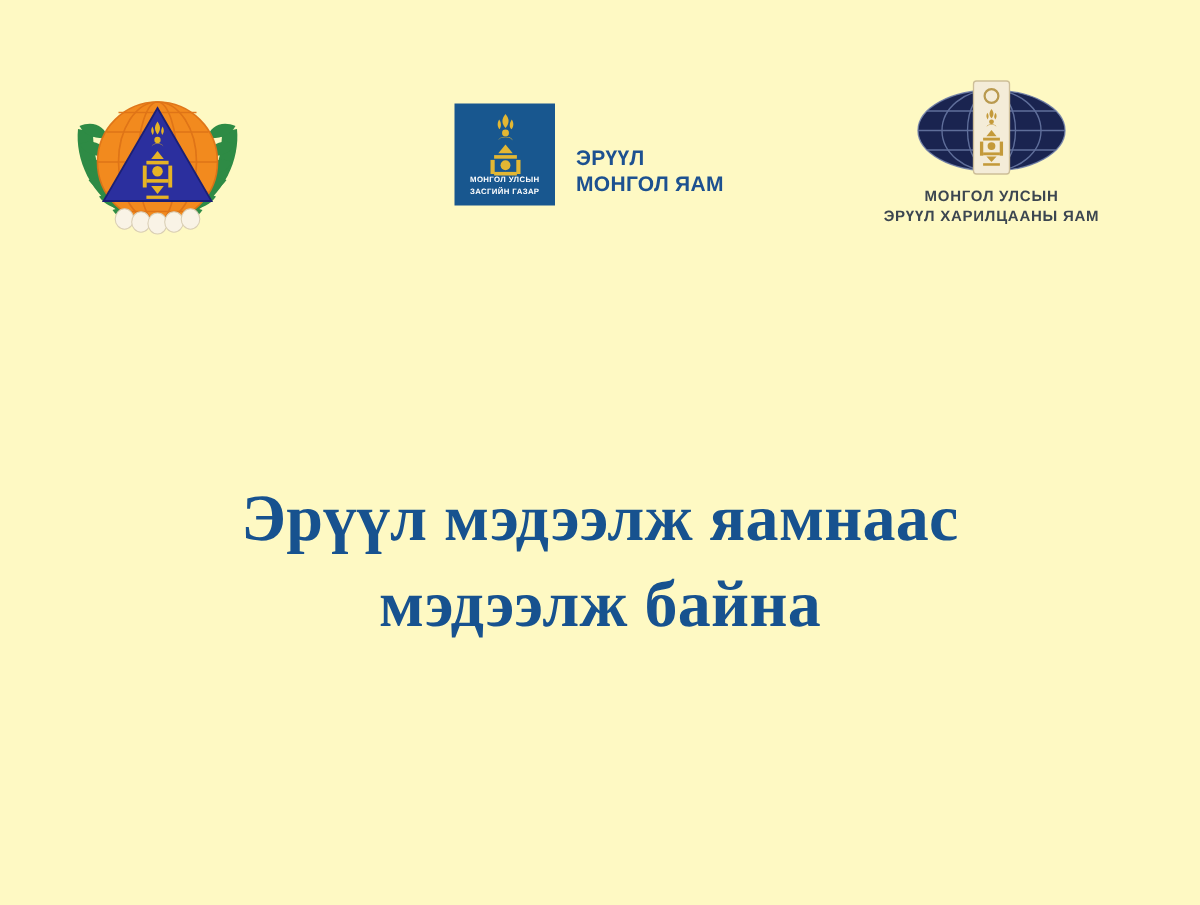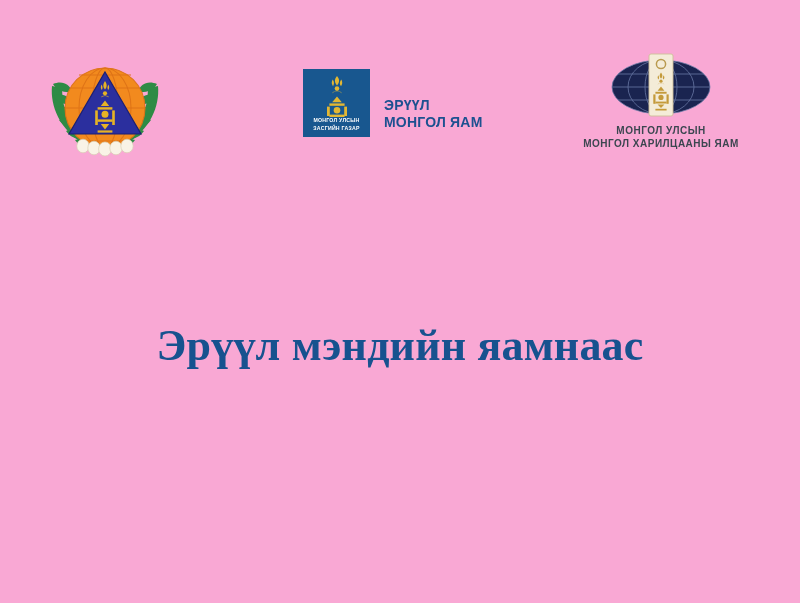--- a/index.html
+++ b/index.html
@@ -5,21 +5,21 @@
 <style>
   html, body {
     margin: 0;
     padding: 0;
     background: #ffffff;
   }
   #slide {
     position: relative;
     width: 800px;
     height: 603px;
-    background: #f9a8d4;
+    background: #fef9c3;
     overflow: hidden;
     font-family: "Liberation Sans", "DejaVu Sans", sans-serif;
     -webkit-font-smoothing: antialiased;
   }
 
   
   .logo-strip {
     position: absolute;
     left: 0;
     top: 0;
@@ -271,23 +271,24 @@
             <rect x="63.5" y="42.4" width="2.2" height="9.4"></rect>
             <circle cx="58" cy="45.4" r="2.6"></circle>
             <rect x="52.4" y="49.6" width="11.2" height="1.9"></rect>
             <path d="M58,56 L54.6,52.4 L61.4,52.4 Z"></path>
             <rect x="52.4" y="56.8" width="11.2" height="1.7"></rect>
           </g>
         </svg>
       </span>
       <div class="mfa-name">
         <span>МОНГОЛ УЛСЫН</span><br>
-        <span>МОНГОЛ ХАРИЛЦААНЫ ЯАМ</span>
+        <span>ЭРҮҮЛ ХАРИЛЦААНЫ ЯАМ</span>
       </div>
     </div>
 
   </div>
 
   <h1 class="headline">
-    <span class="line">Эрүүл мэндийн яамнаас</span>
+    <span class="line">Эрүүл мэдээлж яамнаас</span>
+    <span class="line">мэдээлж байна</span>
   </h1>
 
 </div>
 
 </body></html>

